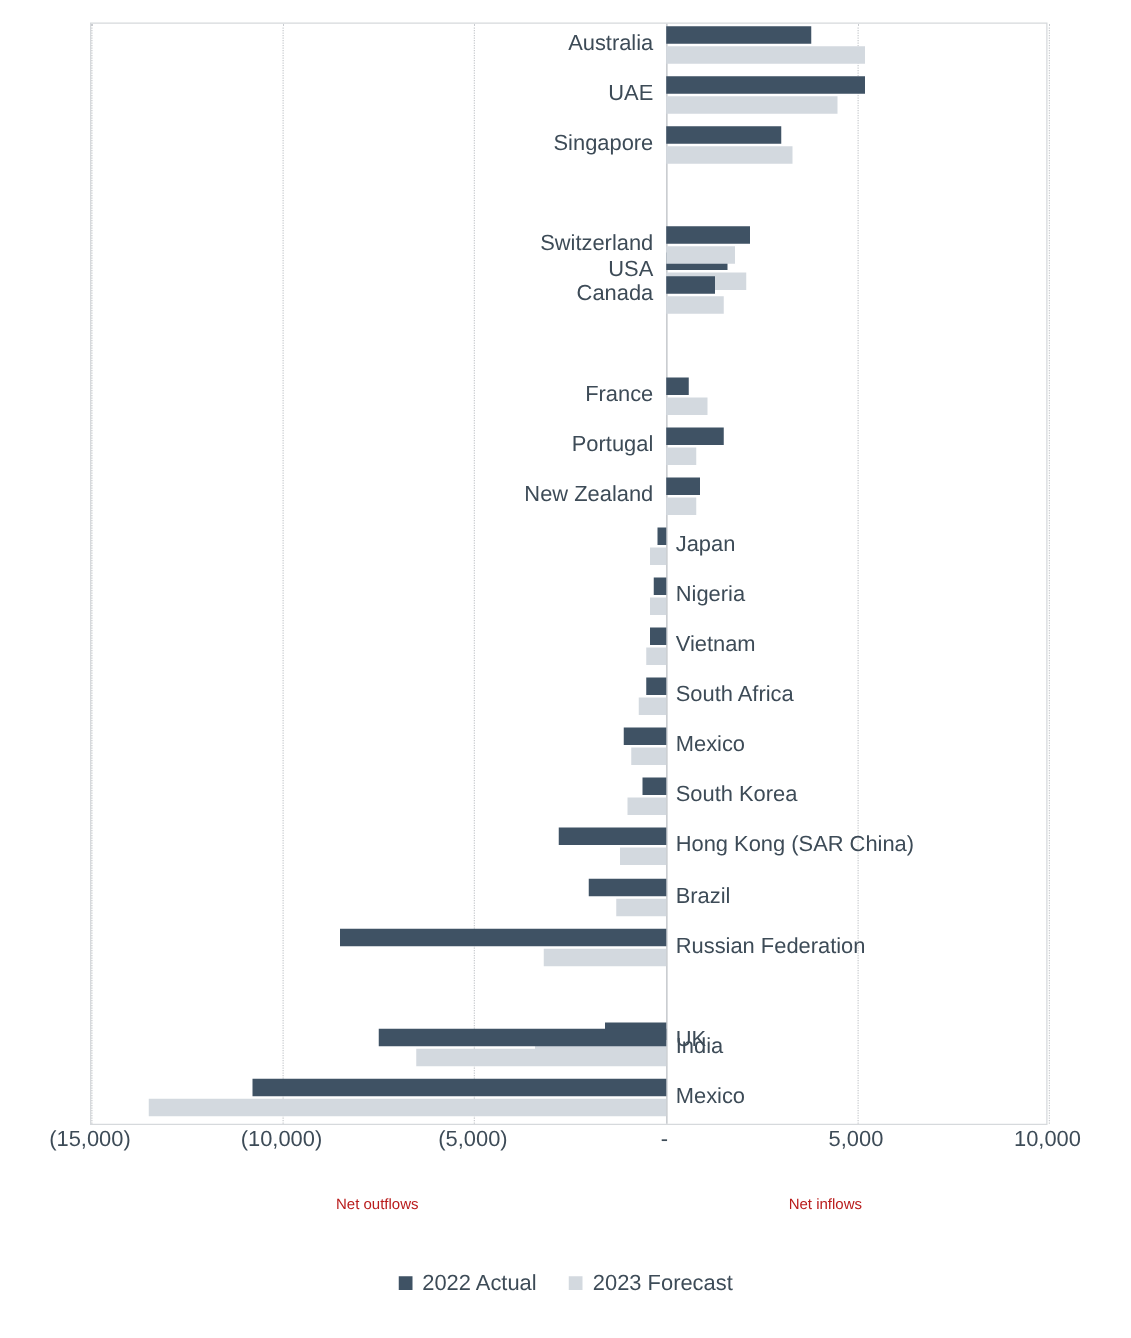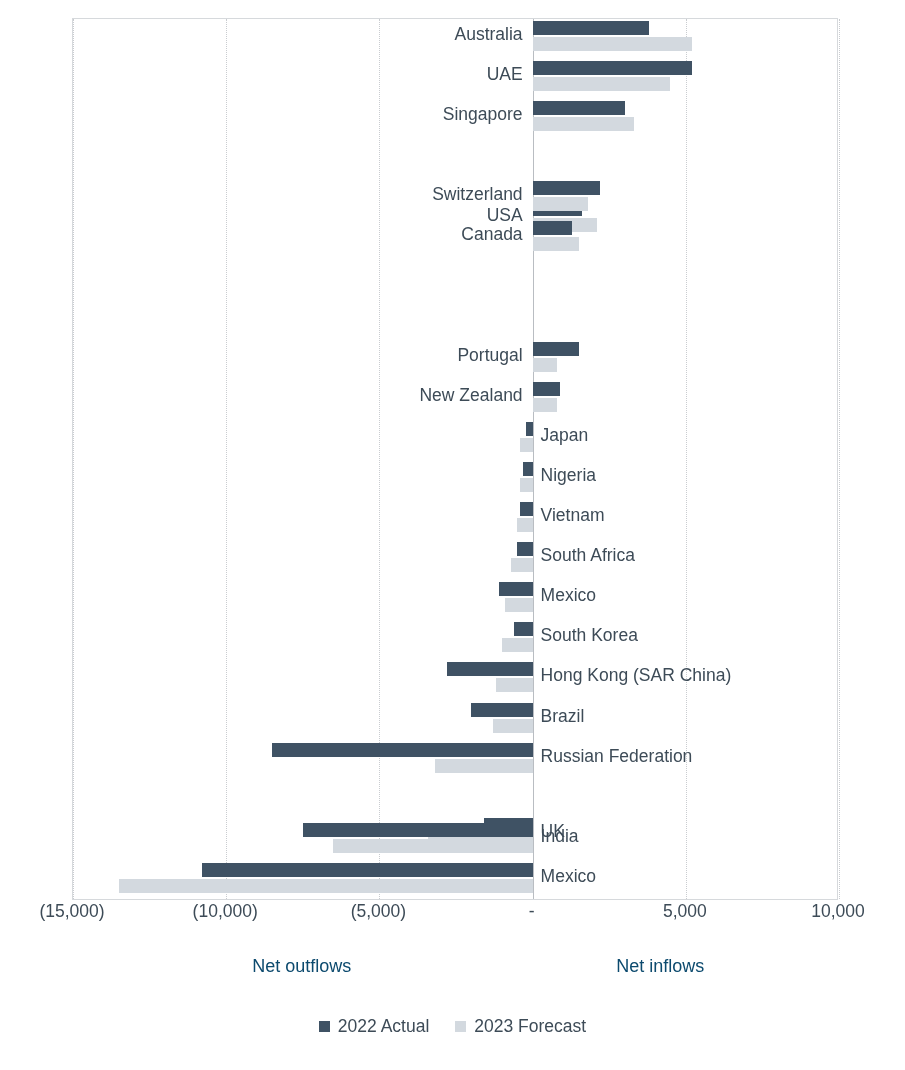--- a/index.html
+++ b/index.html
@@ -96,22 +96,22 @@
     top: 0;
     font-size: 17.5px;
     color: #3d4b57;
     white-space: nowrap;
     transform: translateX(-50%);
   }
 
   .axis-note {
     position: absolute;
     top: 956px;
-    font-size: 18px;
-    color: #0c4a6e;
+    font-size: 12px;
+    color: #b91c1c;
     white-space: nowrap;
     transform: translateX(-50%);
   }
 
   
   #legend {
     position: absolute;
     left: 0;
     top: 1016px;
     width: 905px;
@@ -173,20 +173,25 @@
         <div class="row" style="top: 160.364px; height: 40.0909px;">
           <div class="bar actual" style="left: 459.6px; width: 67.408px;"></div>
           <div class="bar forecast" style="left: 459.6px; width: 55.152px;"></div>
           <div class="cat-label left" style="right: 314.4px;">Switzerland</div>
         </div>
         <div class="row" style="top: 200.455px; height: 40.0909px;">
           <div class="bar actual" style="left: 459.6px; width: 39.832px;"></div>
           <div class="bar forecast" style="left: 459.6px; width: 45.96px;"></div>
           <div class="cat-label left" style="right: 314.4px;">Canada</div>
         </div>
+        <div class="row" style="top: 280.636px; height: 40.0909px;">
+          <div class="bar actual" style="left: 459.6px; width: 18.384px;"></div>
+          <div class="bar forecast" style="left: 459.6px; width: 33.704px;"></div>
+          <div class="cat-label left" style="right: 314.4px;">France</div>
+        </div>
         <div class="row" style="top: 320.727px; height: 40.0909px;">
           <div class="bar actual" style="left: 459.6px; width: 45.96px;"></div>
           <div class="bar forecast" style="left: 459.6px; width: 24.512px;"></div>
           <div class="cat-label left" style="right: 314.4px;">Portugal</div>
         </div>
         <div class="row" style="top: 360.818px; height: 40.0909px;">
           <div class="bar actual" style="left: 459.6px; width: 27.576px;"></div>
           <div class="bar forecast" style="left: 459.6px; width: 24.512px;"></div>
           <div class="cat-label left" style="right: 314.4px;">New Zealand</div>
         </div>

